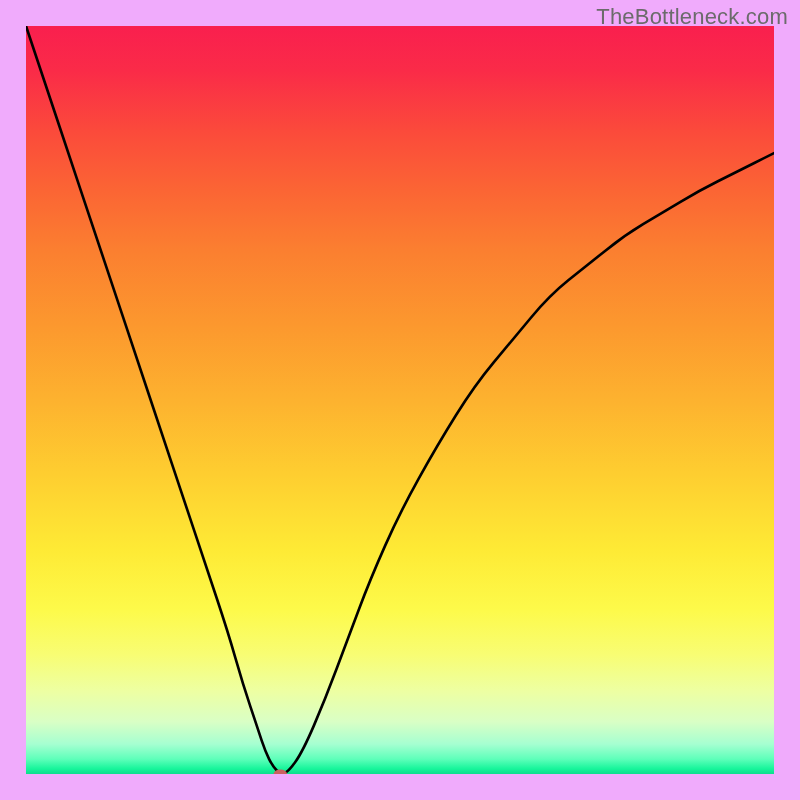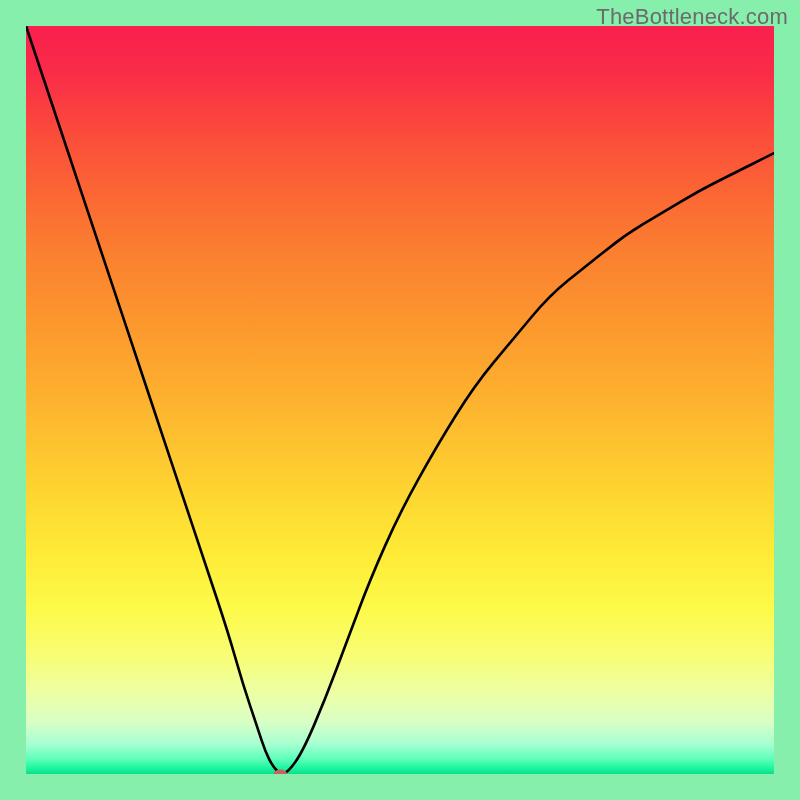--- a/index.html
+++ b/index.html
@@ -8,21 +8,21 @@
     width: 800px;
     height: 800px;
     background: #000;
     overflow: hidden;
     font-family: Arial, Helvetica, sans-serif;
   }
   .frame {
     position: relative;
     width: 800px;
     height: 800px;
-    background: #86efac;
+    background: #f0abfc;
   }
   .watermark {
     position: absolute;
     top: 4px;
     right: 12px;
     color: #6b6b6b;
     font-size: 22px;
     letter-spacing: 0.2px;
     z-index: 5;
   }

